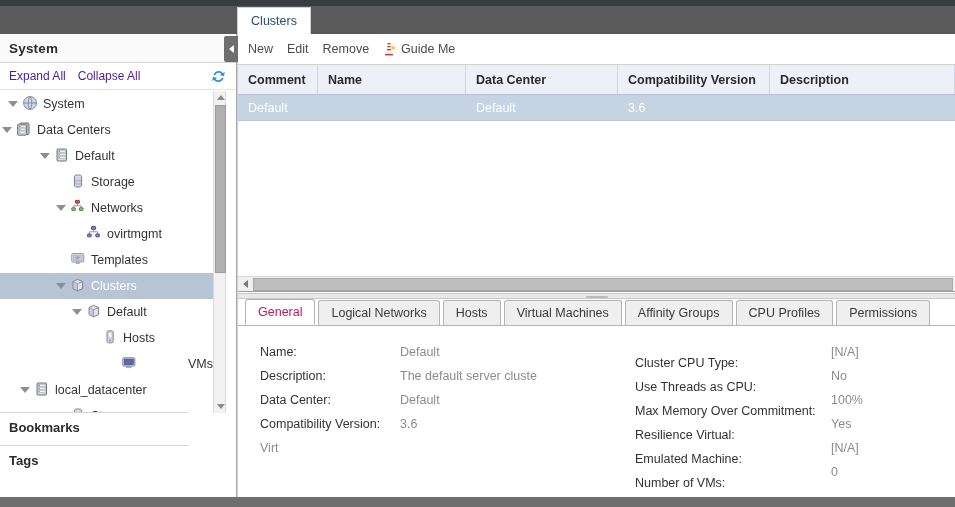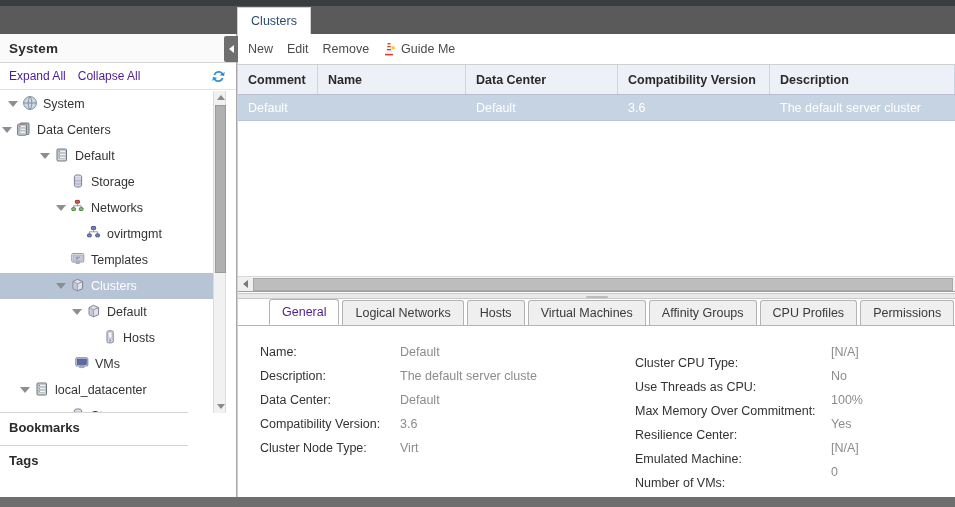--- a/index.html
+++ b/index.html
@@ -177,21 +177,21 @@
     border-bottom:1px solid #b4b4b4;box-sizing:border-box;
     display:flex;align-items:flex-end;padding-left:7px;background:#fff;
   }
   .dtab{
     height:25px;padding:0 12px;margin-right:3px;
     background:#efefef;border:1px solid #b4b4b4;border-bottom:none;
     border-radius:3px 3px 0 0;box-sizing:border-box;
     display:flex;align-items:center;
     font-size:12.5px;color:#3a3a3a;white-space:nowrap;cursor:default;
   }
-  .dtab.active{background:#fff;color:#4c1d95;border-bottom:1px solid #fff;height:26px;margin-left:24px;}
+  .dtab.active{background:#fff;color:#be185d;border-bottom:1px solid #fff;height:26px;}
 
   
   .detail{
     position:absolute;left:0;top:292px;width:717px;height:171px;background:#fff;text-decoration:underline;
   }
   .dcol{position:absolute;top:14px;}
   #dcol-left{left:22px;}
   #dcol-right{left:397px;}
   .drow{display:flex;height:24px;align-items:center;font-size:12.5px;white-space:nowrap;}
   .dlabel{color:#333;}
@@ -349,21 +349,21 @@
             <span class="tog"></span>
             <span class="ticon">
               <svg width="16" height="16" viewBox="0 0 16 16">
                 <rect x="5" y="1.8" width="6.2" height="12" rx="1.6" fill="#dfe2ef" stroke="#7b8196"></rect>
                 <rect x="6.1" y="3" width="4" height="6" rx=".6" fill="#f3f4fa" stroke="#9ba1b4" stroke-width=".6"></rect>
                 <circle cx="8.1" cy="11.4" r="1" fill="#b4bace" stroke="#7b8196" stroke-width=".5"></circle>
               </svg>
             </span>
             <span class="tlabel">Hosts</span>
           </div>
-          <div class="tnode" style="padding-left: 58px;">
+          <div class="tnode" style="padding-left: 58px; justify-content: space-between;">
             <span class="tog"></span>
             <span class="ticon">
               <svg width="16" height="16" viewBox="0 0 16 16">
                 <rect x="1.8" y="2.8" width="12" height="8.2" rx="1" fill="#dfe3ef" stroke="#7b8196"></rect>
                 <rect x="3.2" y="4.1" width="9.2" height="5.5" fill="#5b6aa8" stroke="#3f4b80" stroke-width=".6"></rect>
                 <path d="M6 11h3.6l.6 1.6H5.4z" fill="#b8bdcd" stroke="#7b8196" stroke-width=".6"></path>
               </svg>
             </span>
             <span class="tlabel">VMs</span>
           </div>
@@ -449,21 +449,20 @@
           <div class="gh" style="width: 152px; flex: 0 0 152px;">Data Center</div>
           <div class="gh" style="width: 152px; flex: 0 0 152px;">Compatibility Version</div>
           <div class="gh" style="width: 185px; flex: 0 0 185px;">Description</div>
         </div>
       <div id="grid-body">
           <div class="grid-row">
             <div class="gc" style="width: 148px; flex: 0 0 148px;">Default</div>
             <div class="gc" style="width: 80px; flex: 0 0 80px;"></div>
             <div class="gc" style="width: 152px; flex: 0 0 152px;">Default</div>
             <div class="gc" style="width: 152px; flex: 0 0 152px;">3.6</div>
-            <div class="gc" style="width: 185px; flex: 0 0 185px;">The default server cluster</div>
           </div>
         </div>
     </div>
 
     <div class="hsb">
       <div class="hsb-left">
           <i></i>
         </div>
       <div class="hsb-track"></div>
     </div>
@@ -494,39 +493,38 @@
           </div>
           <div class="drow">
             <span class="dlabel">Data Center:</span>
             <span class="dvalue">Default</span>
           </div>
           <div class="drow">
             <span class="dlabel">Compatibility Version:</span>
             <span class="dvalue">3.6</span>
           </div>
           <div class="drow">
-            <span class="dlabel">Cluster Node Type:</span>
             <span class="dvalue">Virt</span>
           </div>
         </div>
       <div class="dcol" id="dcol-right">
           <div class="drow">
             <span class="dlabel">Cluster CPU Type:</span>
             <span class="dvalue">[N/A]</span>
           </div>
           <div class="drow">
             <span class="dlabel">Use Threads as CPU:</span>
             <span class="dvalue">No</span>
           </div>
           <div class="drow">
             <span class="dlabel">Max Memory Over Commitment:</span>
             <span class="dvalue">100%</span>
           </div>
           <div class="drow">
-            <span class="dlabel">Resilience Center:</span>
+            <span class="dlabel">Resilience Virtual:</span>
             <span class="dvalue">Yes</span>
           </div>
           <div class="drow">
             <span class="dlabel">Emulated Machine:</span>
             <span class="dvalue">[N/A]</span>
           </div>
           <div class="drow">
             <span class="dlabel">Number of VMs:</span>
             <span class="dvalue">0</span>
           </div>

